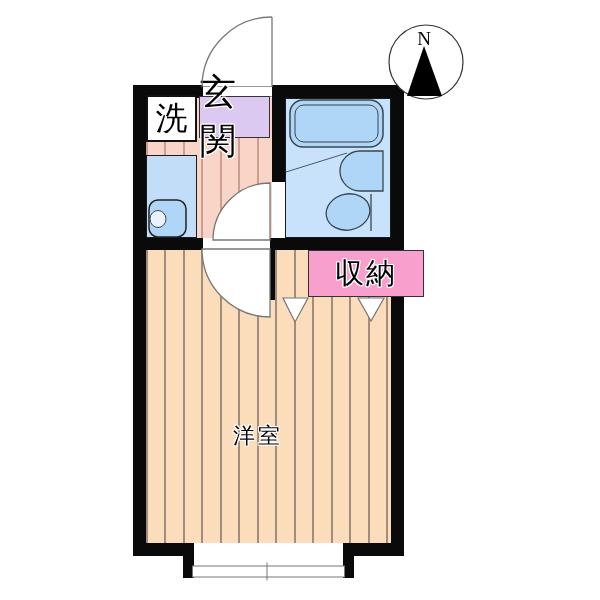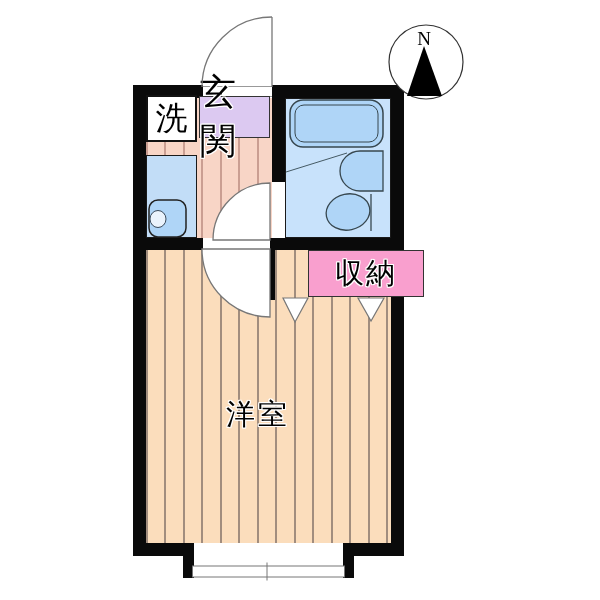--- a/index.html
+++ b/index.html
@@ -23,21 +23,21 @@
   .labelbox{position:absolute;display:flex;align-items:center;justify-content:center;
     box-sizing:border-box;color:#000;}
   .halo{text-shadow:-1px -1px 0 #fff,1px -1px 0 #fff,-1px 1px 0 #fff,1px 1px 0 #fff,
         0 -1px 0 #fff,0 1px 0 #fff,-1px 0 0 #fff,1px 0 0 #fff;}
   .laundry{left:146px;top:95px;width:51px;height:47px;background:var(--laundry-bg);
     border:2px solid #111;font-size:32px;}
   .entrance{left:199px;top:96px;width:71px;height:42px;background:var(--entrance-bg);
     border:1px solid #333;font-size:36px;letter-spacing:1px;}
   .storage{left:275px;top:250px;width:116px;height:47px;background:var(--storage-bg);
     border:1px solid #333;font-size:29px;letter-spacing:2px;margin-left:33px;}
-  .yoshitsu{left:198px;top:395px;width:120px;height:40px;font-size:29px;letter-spacing:3px;}
+  .yoshitsu{left:198px;top:416px;width:120px;height:40px;font-size:22px;letter-spacing:3px;}
   .threshold{position:absolute;left:203px;top:86px;width:69px;height:11px;background:#fff;
     border-top:1px solid #999;border-bottom:1px solid #999;box-sizing:border-box;}
   .door-gap{position:absolute;left:203px;top:238px;width:67px;height:12px;background:#fff;}
   svg.overlay{position:absolute;left:0;top:0;width:600px;height:600px;pointer-events:none;}
 </style>
 </head>
 <body>
 
 <div class="canvas">
 

